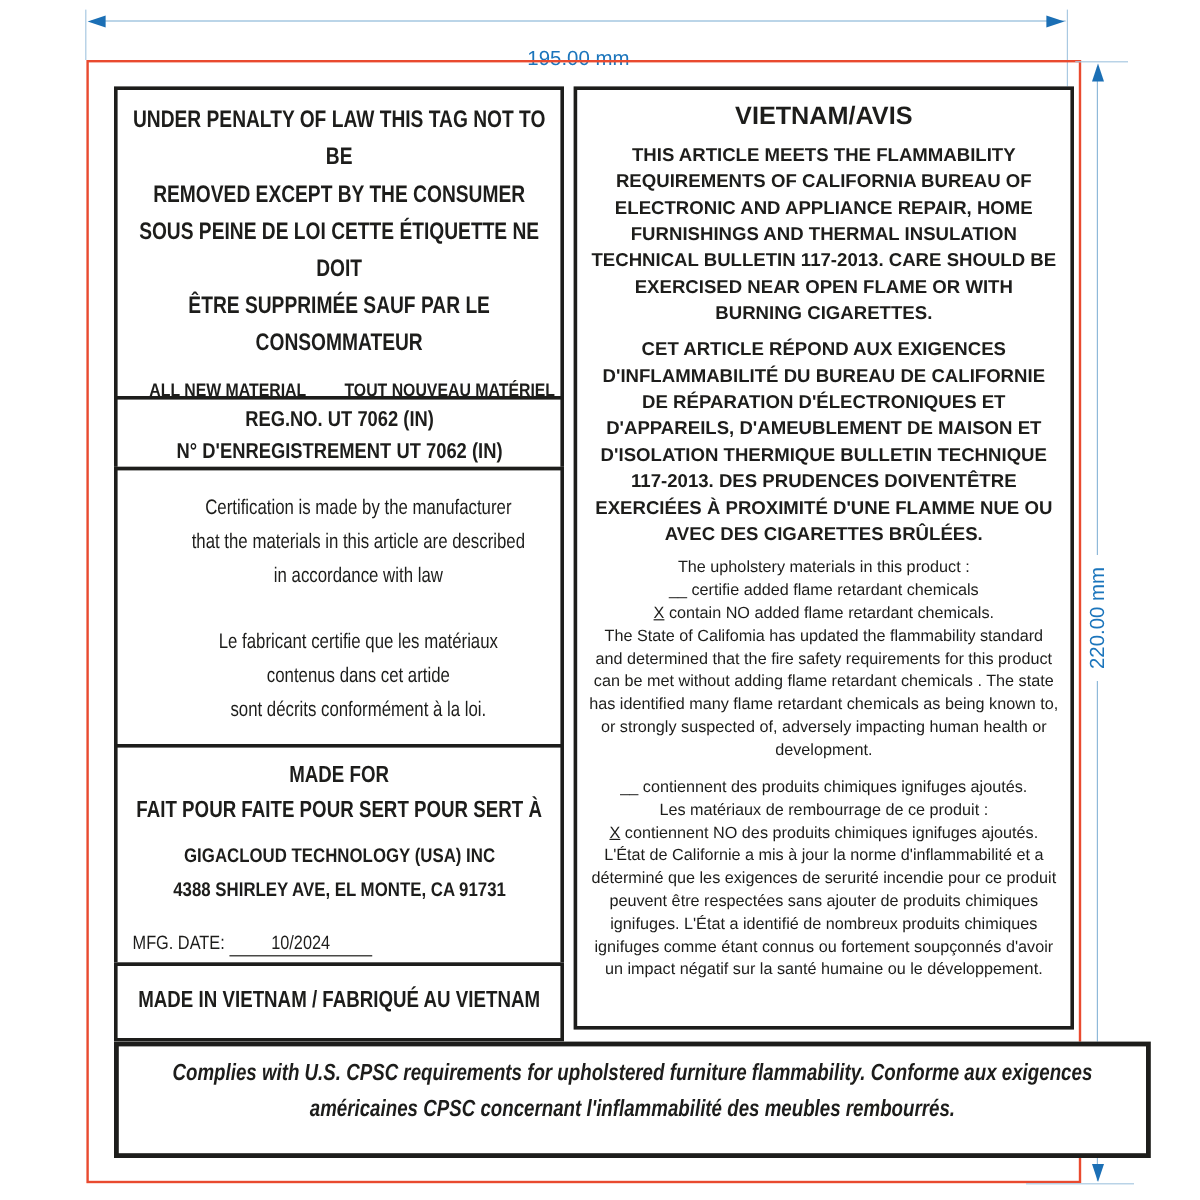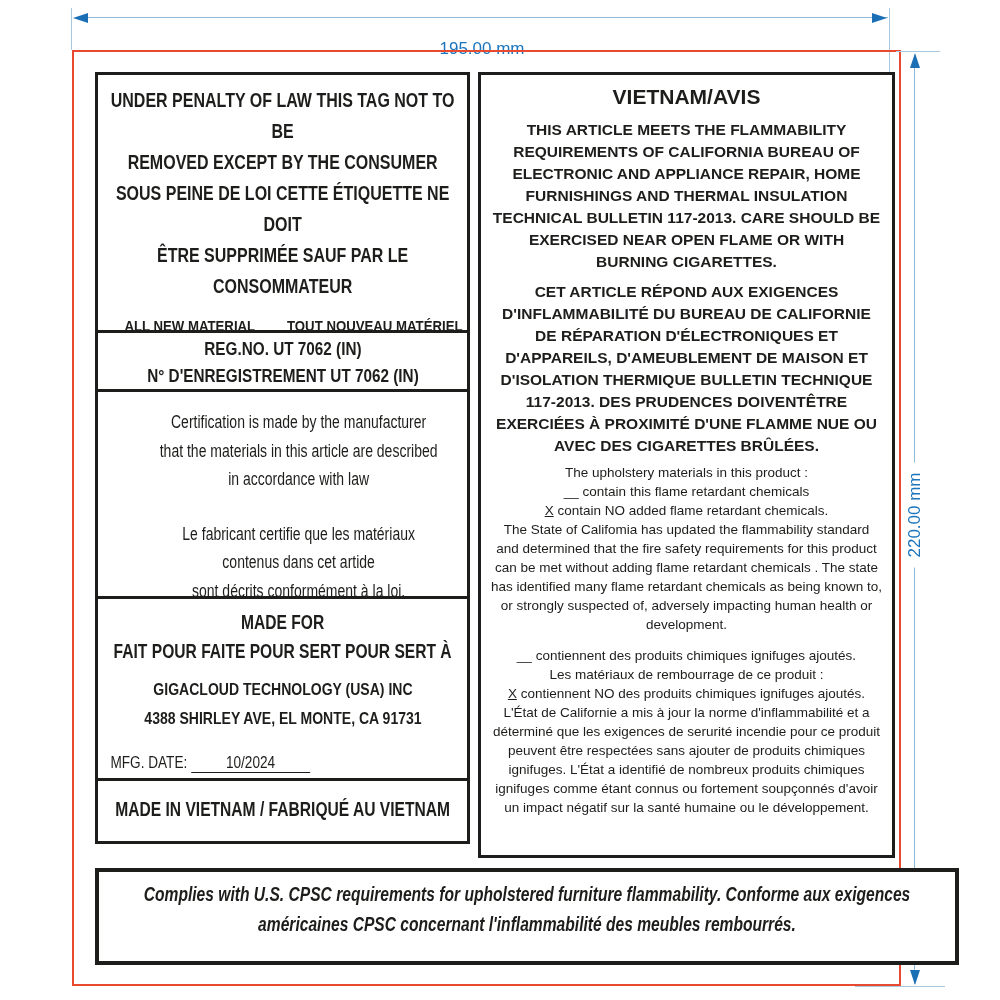--- a/index.html
+++ b/index.html
@@ -105,21 +105,21 @@
     </div>
   </div>
 
   <div class="box stack" style="height:62px;">
     <div class="reg b ctr cond85">
       <div>REG.NO. UT 7062 (IN)</div>
       <div>N° D'ENREGISTREMENT UT 7062 (IN)</div>
     </div>
   </div>
 
-  <div class="box stack" style="height:210px;padding-left:32px;">
+  <div class="box stack" style="height:234px;padding-left:32px;">
     <div class="cert ctr cond80">
       <div>
         <div>Certification is made by the manufacturer</div>
         <div>that the materials in this article are described</div>
         <div>in accordance with law</div>
       </div>
       <div class="fr">
         <div>Le fabricant certifie que les matériaux</div>
         <div>contenus dans cet artide</div>
         <div>sont décrits conformément à la loi.</div>
@@ -153,21 +153,21 @@
     <div class="notice-title ctr">VIETNAM/AVIS</div>
 
     <div class="notice-para ctr">THIS ARTICLE MEETS THE FLAMMABILITY REQUIREMENTS OF CALIFORNIA BUREAU OF ELECTRONIC AND APPLIANCE REPAIR, HOME FURNISHINGS AND THERMAL INSULATION TECHNICAL BULLETIN 117-2013. CARE SHOULD BE EXERCISED NEAR OPEN FLAME OR WITH BURNING CIGARETTES.</div>
 
     <div class="notice-para ctr">CET ARTICLE RÉPOND AUX EXIGENCES D'INFLAMMABILITÉ DU BUREAU DE CALIFORNIE DE RÉPARATION D'ÉLECTRONIQUES ET D'APPAREILS, D'AMEUBLEMENT DE MAISON ET D'ISOLATION THERMIQUE BULLETIN TECHNIQUE 117-2013. DES PRUDENCES DOIVENTÊTRE EXERCIÉES À PROXIMITÉ D'UNE FLAMME NUE OU AVEC DES CIGARETTES BRÛLÉES.</div>
 
     <div class="small-block ctr">
       <div>The upholstery materials in this product :</div>
       <div>
         <span>__</span>
-        <span>contain this flame retardant chemicals</span>
+        <span>certifie added flame retardant chemicals</span>
       </div>
       <div>
         <span class="xmark b">X</span>
         <span>contain NO added flame retardant chemicals.</span>
       </div>
       <div class="small-body">The State of Califomia has updated the flammability standard and determined that the fire safety requirements for this product can be met without adding flame retardant chemicals . The state has identified many flame retardant chemicals as being known to, or strongly suspected of, adversely impacting human health or development.</div>
     </div>
 
     <div class="small-block ctr" style="margin-top:12px;">
       <div>

